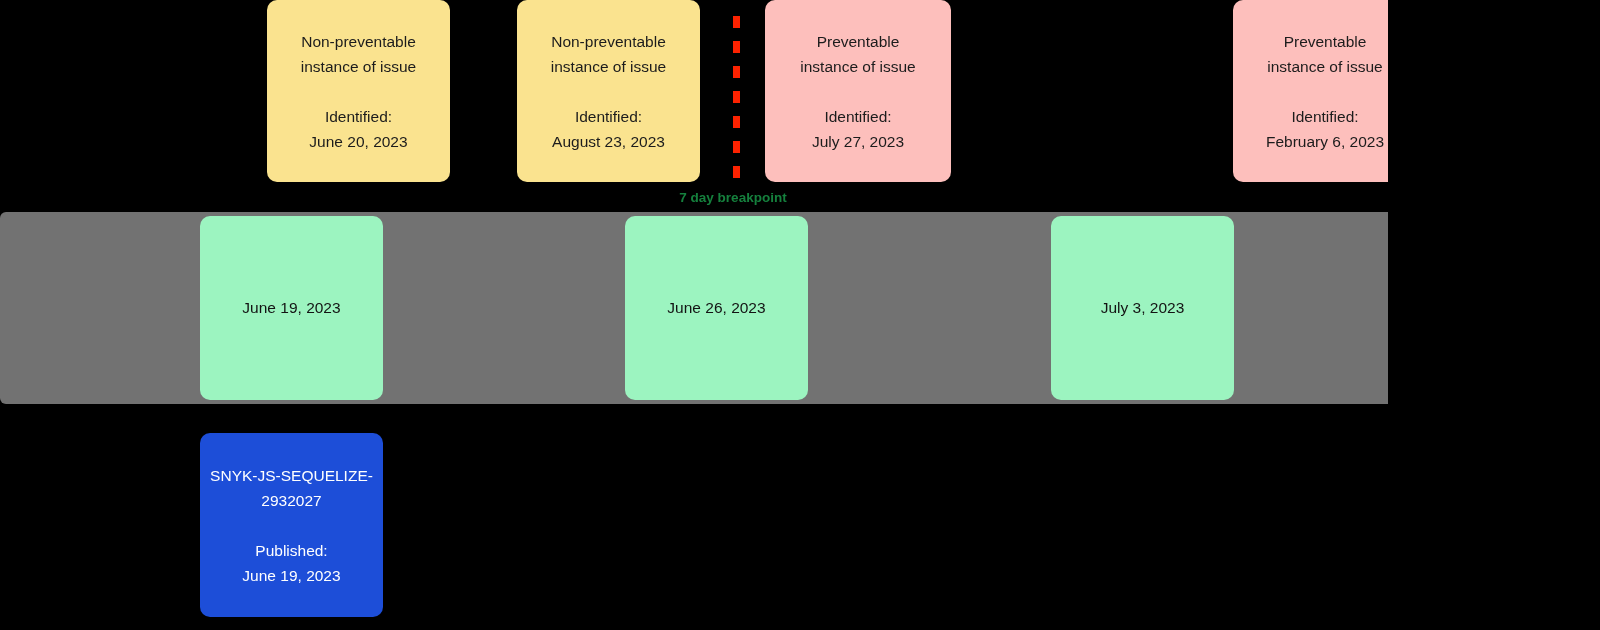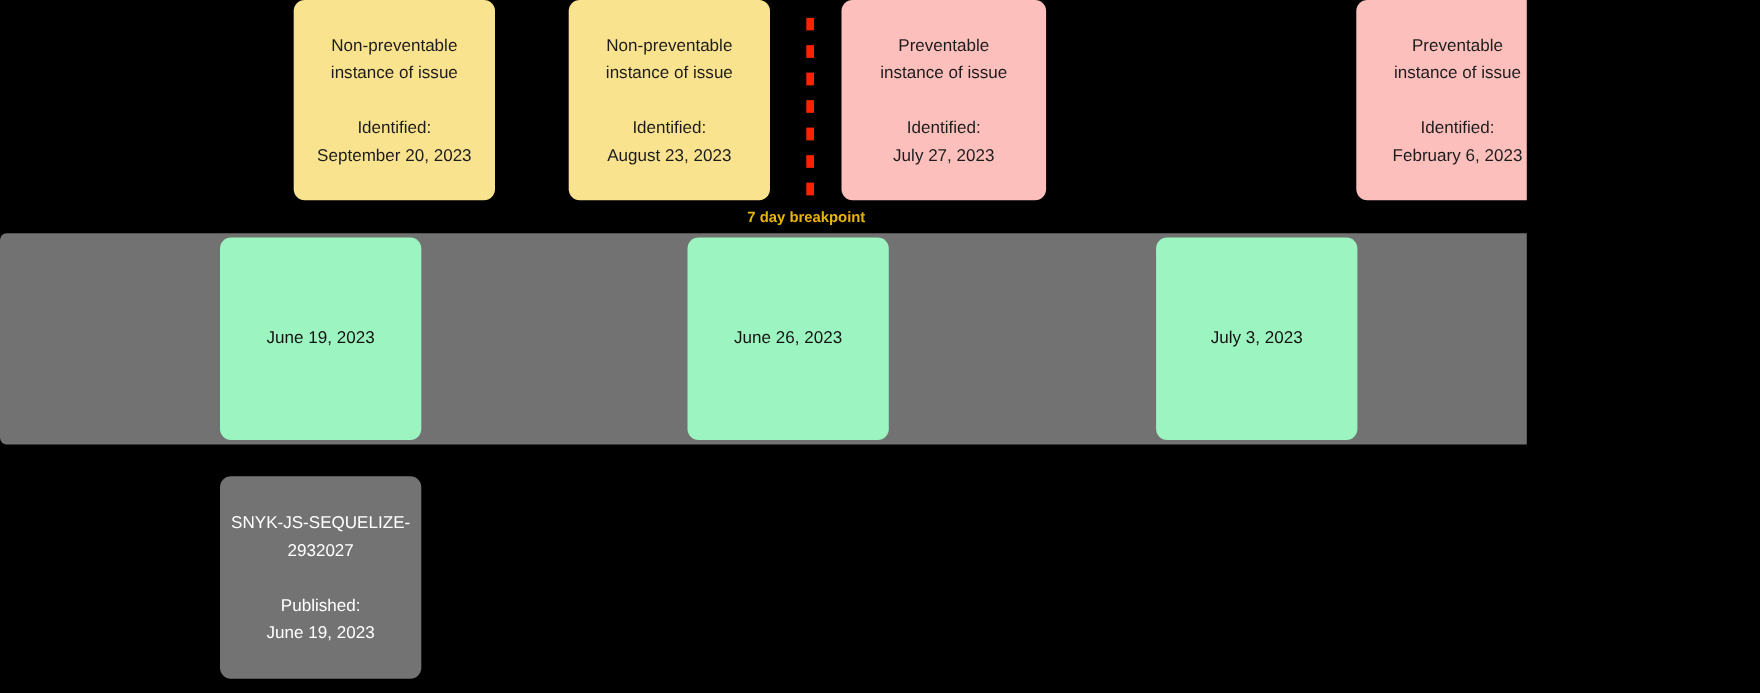--- a/index.html
+++ b/index.html
@@ -121,21 +121,21 @@
 </head>
 <body>
 
 <div id="canvas" style="background: rgb(0, 0, 0);">
 
   <div class="event-card" style="left: 267px; top: 0px; width: 183px; height: 182px; background: rgb(250, 227, 143);">
     <span class="kind-line">Non-preventable</span>
     <span class="kind-line">instance of issue</span>
     <span class="gap"></span>
     <span class="kind-line">Identified:</span>
-    <span class="kind-line">September 20, 2023</span>
+    <span class="kind-line">June 20, 2023</span>
   </div>
 
   <div class="event-card" style="left: 517px; top: 0px; width: 183px; height: 182px; background: rgb(250, 227, 143);">
     <span class="kind-line">Non-preventable</span>
     <span class="kind-line">instance of issue</span>
     <span class="gap"></span>
     <span class="kind-line">Identified:</span>
     <span class="kind-line">August 23, 2023</span>
   </div>
 
@@ -149,34 +149,34 @@
 
   <div class="event-card" style="left: 1233px; top: 0px; width: 184px; height: 182px; background: rgb(253, 191, 188);">
     <span class="kind-line">Preventable</span>
     <span class="kind-line">instance of issue</span>
     <span class="gap"></span>
     <span class="kind-line">Identified:</span>
     <span class="kind-line">February 6, 2023</span>
   </div>
 
   <div id="breakpoint-line" style="background-image: linear-gradient(rgb(252, 34, 0) 0px, rgb(252, 34, 0) 12px, rgba(0, 0, 0, 0) 12px, rgba(0, 0, 0, 0) 25px);"></div>
-  <div id="breakpoint-label" style="color: #eab308;">7 day breakpoint</div>
+  <div id="breakpoint-label" style="color: #15803d;">7 day breakpoint</div>
 
   <div id="timeline-bar" style="background: rgb(114, 114, 114);"></div>
 
   <div class="week-marker" style="left: 200px; background: rgb(156, 244, 192);">
     <span>June 19, 2023</span>
   </div>
   <div class="week-marker" style="left: 625px; background: rgb(156, 244, 192);">
     <span>June 26, 2023</span>
   </div>
   <div class="week-marker" style="left: 1051px; background: rgb(156, 244, 192); text-align: center;">
     <span>July 3, 2023</span>
   </div>
 
-  <div id="vuln-card" style="background: #737373;">
+  <div id="vuln-card" style="background: #1d4ed8;">
     <span class="id-text">SNYK-JS-SEQUELIZE-2932027</span>
     <span class="gap"></span>
     <span>Published:</span>
     <span>June 19, 2023</span>
   </div>
 
 </div>
 
 </body></html>

